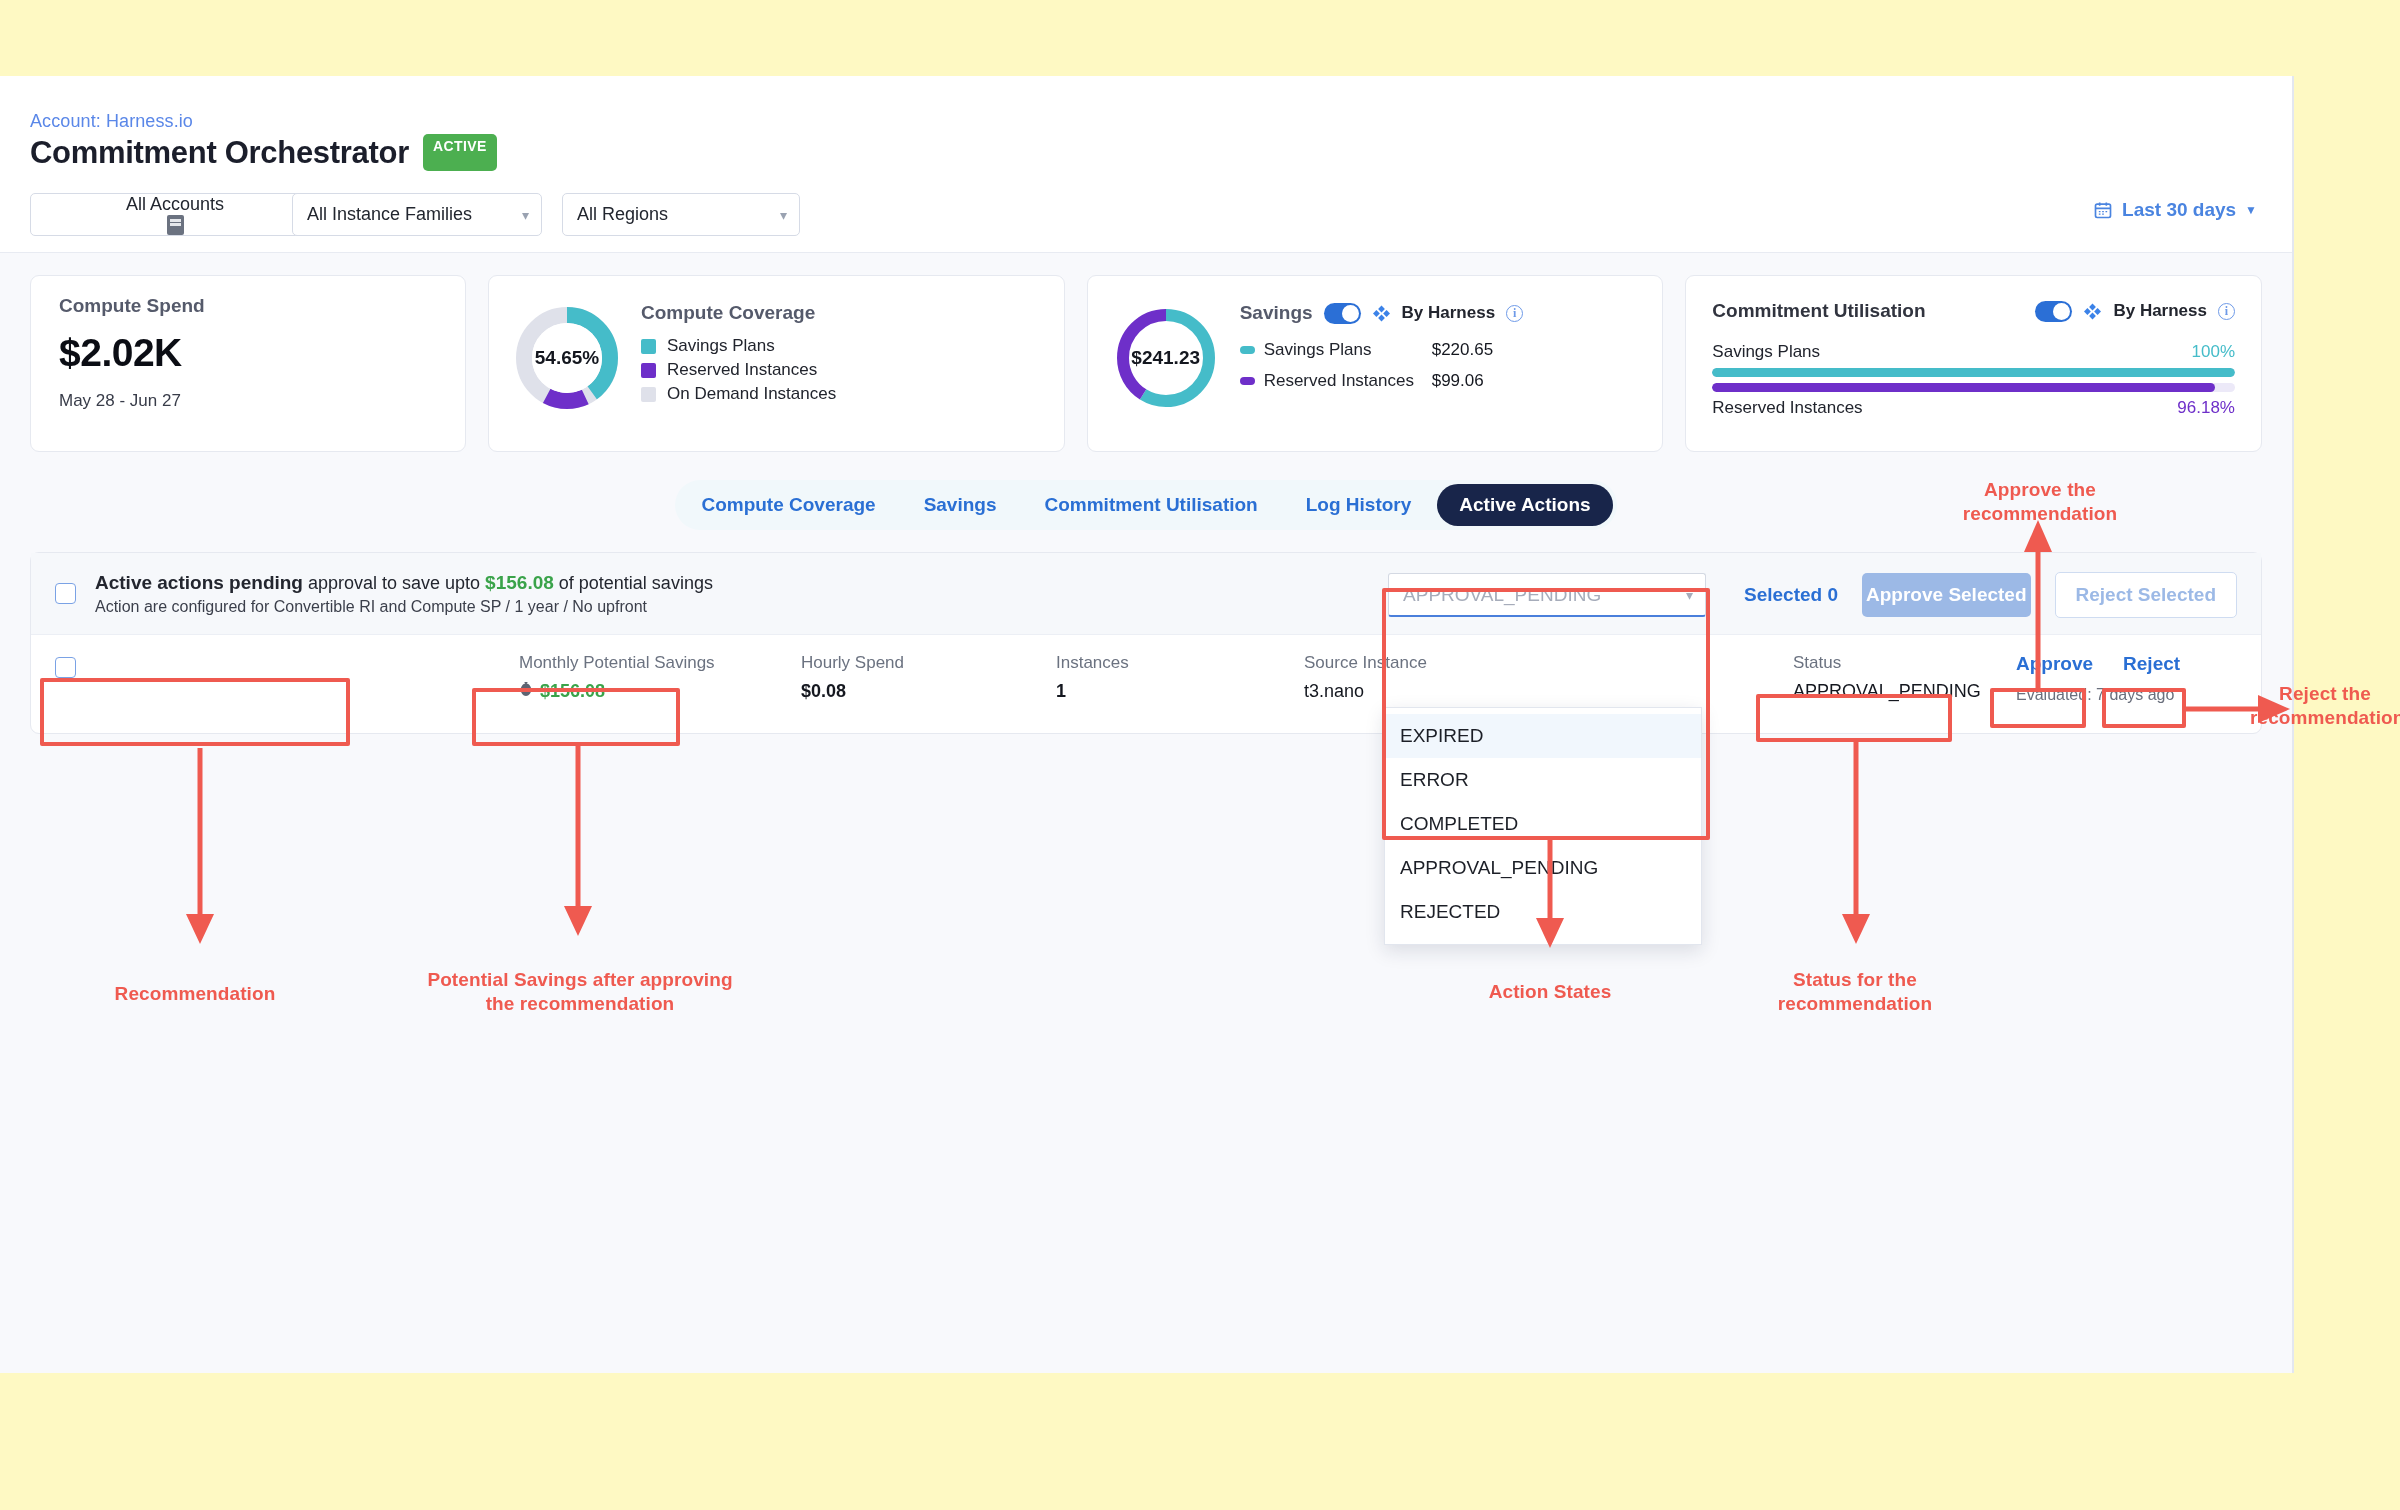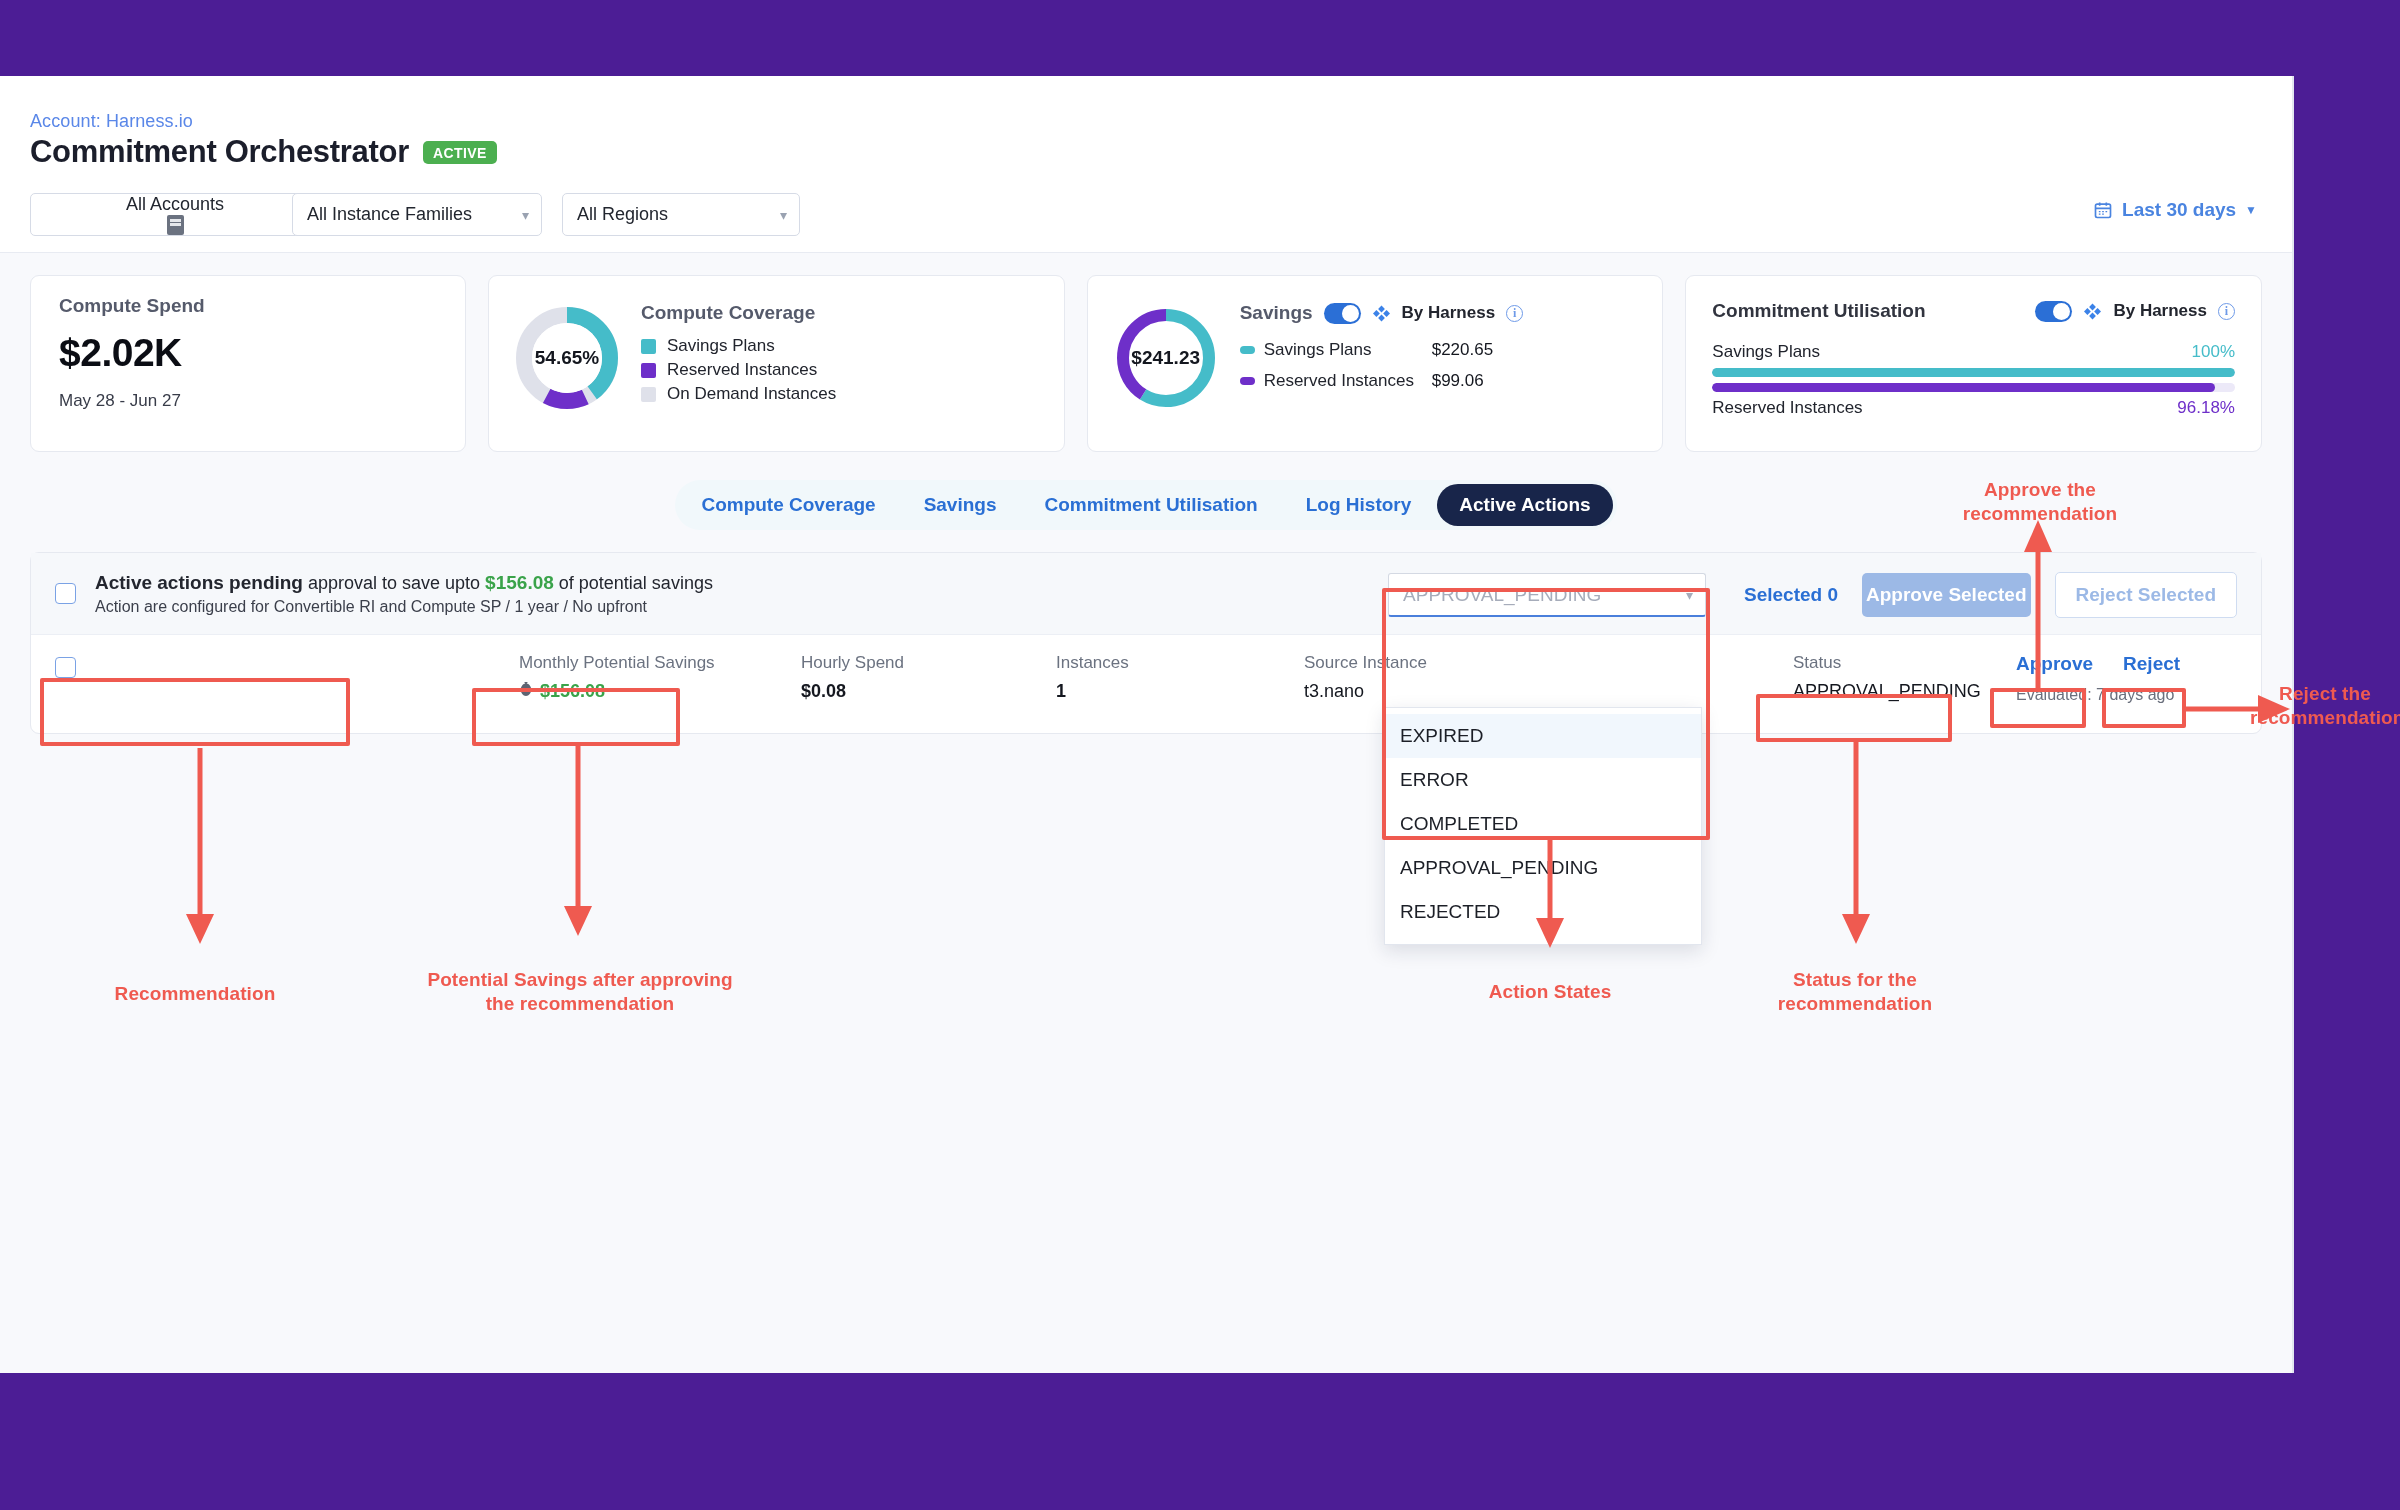--- a/index.html
+++ b/index.html
@@ -2,42 +2,42 @@
 <html><head>
 <meta charset="utf-8">
 <style>
   * { box-sizing: border-box; margin: 0; padding: 0; }
   html, body {
     width: 2400px; height: 1510px;
     background: #ffffff;
     font-family: "Liberation Sans", sans-serif;
     overflow: hidden;
   }
-  #root { position: relative; width: 2400px; height: 1510px; background: #4c1d95; }
+  #root { position: relative; width: 2400px; height: 1510px; background: #fef9c3; }
 
   
   #app {
     position: absolute; left: 0; top: 76px;
     width: 2294px; height: 1297px;
     background: #f8f9fc;
     border-right: 2px solid #e3e7f0;
     overflow: hidden;
   }
 
   
   .hdr { position: relative; height: 105px; background: #ffffff; }
   .hdr-account {
     position: absolute; left: 30px; top: 35px;
     font-size: 18px; color: #5a87e8; letter-spacing: .1px;
   }
   .hdr-title-row { position: absolute; left: 30px; top: 58px; display: flex; align-items: center; gap: 14px; }
   .hdr-title { font-size: 31px; font-weight: bold; color: #1b1e2b; letter-spacing: -.3px; }
   .badge-active {
     background: #4caf50; color: #ffffff; font-size: 14px; font-weight: bold;
-    border-radius: 5px; padding: 4px 10px 3px; letter-spacing: .4px;
+    border-radius: 5px; padding: 4px 10px 17px; letter-spacing: .4px;
   }
   .btn-manage {
     position: absolute; right: 47px; top: 112px;
     display: flex; align-items: center; gap: 10px;
     background: #3d7ddb; color: #ffffff; font-size: 19px; font-weight: bold;
     border: none; border-radius: 6px; padding: 11px 19px; cursor: pointer;
     font-family: "Liberation Sans", sans-serif;
   }
   .btn-manage svg { display:block; }
 

